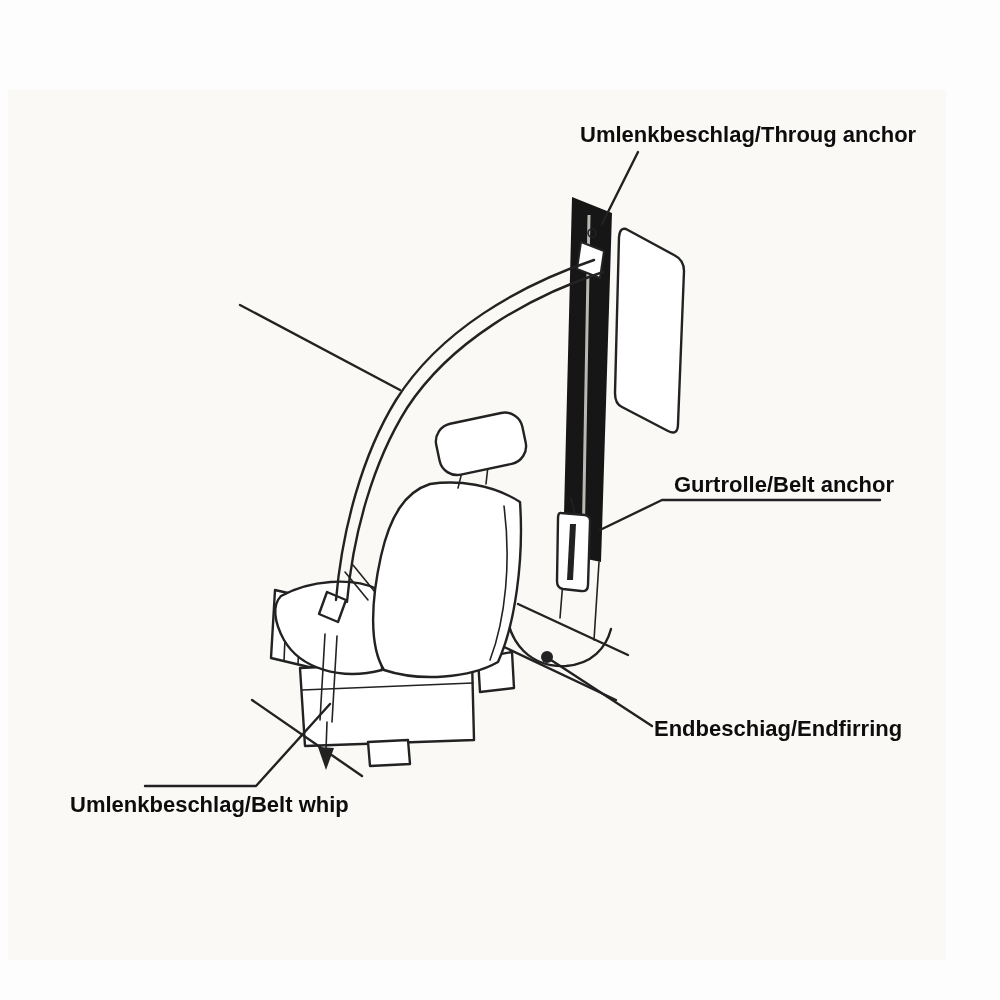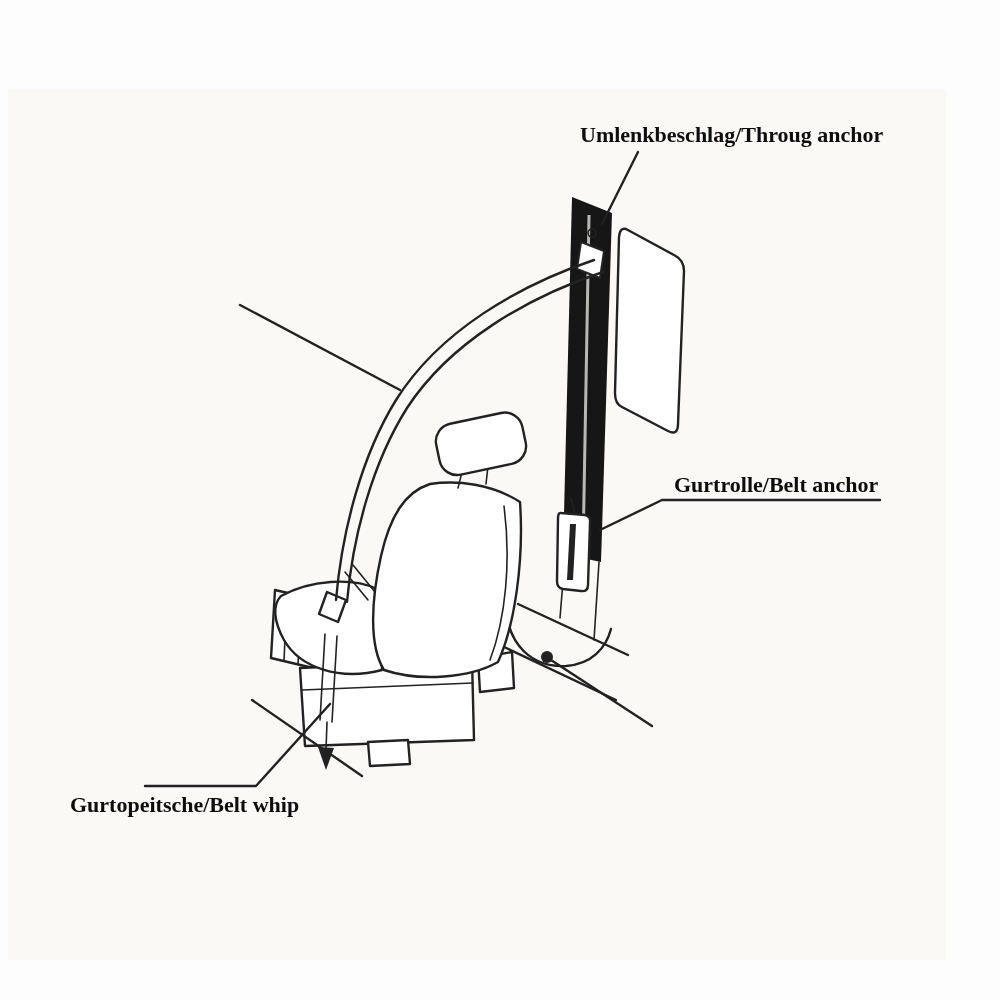--- a/index.html
+++ b/index.html
@@ -1,20 +1,20 @@
 <!DOCTYPE html>
 <html style="--line: #222222; --text: #0d0d0d; --background: #faf9f6; --pillar-fill: #161616;"><head>
 <meta charset="utf-8">
 <style>
   html,body{margin:0;padding:0;background:#fdfdfd;}
   .stage{
     position:relative;
     width:1000px;height:1000px;
     overflow:hidden;
-    font-family:Liberation Serif, serif;
+    font-family:Liberation Sans, sans-serif;
     background:#fdfdfd;
   }
   .photo{
     position:absolute;
     left:8px;top:90px;width:938px;height:870px;
     background:var(--background,#faf9f6);
   }
   svg.drawing{
     position:absolute;left:0;top:0;width:1000px;height:1000px;
   }
@@ -130,16 +130,17 @@
       <path class="ln" d="M652,726 L551,660"></path>
       <path class="ln" d="M145,786 L256,786 L330,704"></path>
     </g>
   </svg>
 
   <div class="label" style="left:580px;top:122px;">Umlenkbeschlag/Throug anchor</div>
 
 
   <div class="label" style="left:674px;top:472px;">Gurtrolle/Belt anchor</div>
 
+  <div class="label" style="left:654px;top:716px;">Endbeschiag/Endfirring</div>
 
-  <div class="label" style="left:70px;top:792px;">Gurtopeitsche/Belt whip</div>
+  <div class="label" style="left:70px;top:792px;">Umlenkbeschlag/Belt whip</div>
 
 </div>
 
 </body></html>

